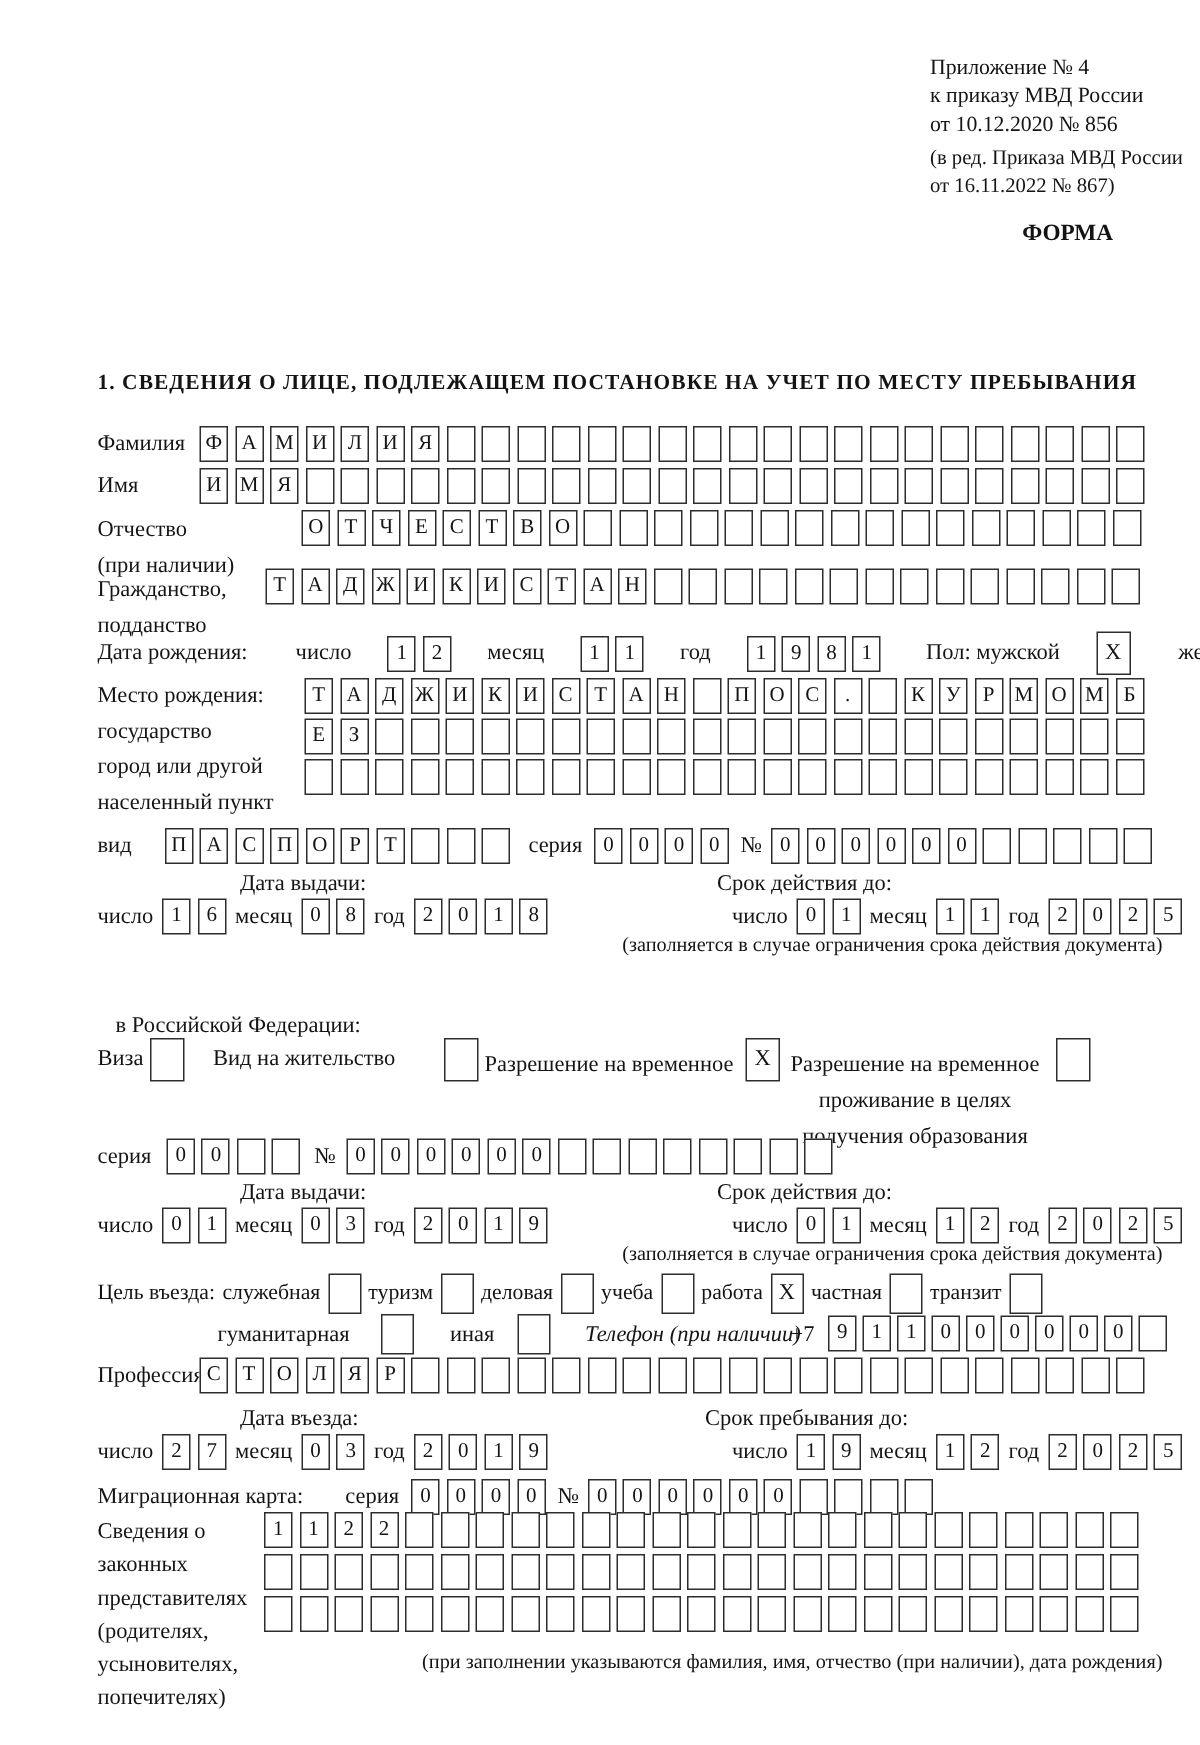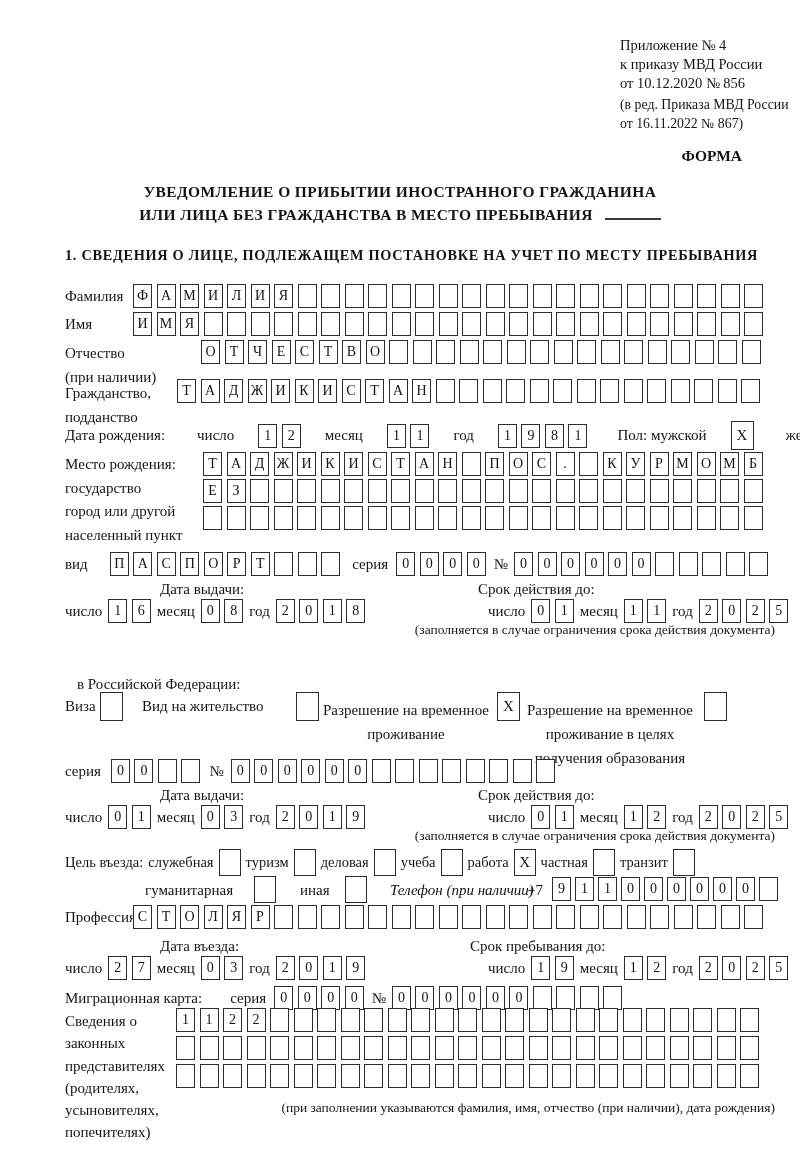--- a/index.html
+++ b/index.html
@@ -32,24 +32,20 @@
     <div>Приложение № 4</div>
     <div>к приказу МВД России</div>
     <div>от 10.12.2020 № 856</div>
   </div>
   <div class="abs" style="left:620px;top:96px;font-size:13.8px;line-height:18.5px;">
     <div>(в ред. Приказа МВД России</div>
     <div>от 16.11.2022 № 867)</div>
   </div>
   <div class="abs b right" style="left:592px;top:147px;width:150px;font-size:15.5px;">ФОРМА</div>
 
-  <div class="abs center b" style="left:45px;top:180px;width:710px;font-size:15.5px;line-height:23px;letter-spacing:0.4px;">
-    <div>УВЕДОМЛЕНИЕ О ПРИБЫТИИ ИНОСТРАННОГО ГРАЖДАНИНА</div>
-    <div><span>ИЛИ ЛИЦА БЕЗ ГРАЖДАНСТВА В МЕСТО ПРЕБЫВАНИЯ</span><span class="title-blank"></span></div>
-  </div>
 
   <div class="abs b" style="left:65px;top:247px;width:712px;font-size:14.3px;letter-spacing:0.7px;white-space:nowrap;">1. СВЕДЕНИЯ О ЛИЦЕ, ПОДЛЕЖАЩЕМ ПОСТАНОВКЕ НА УЧЕТ ПО МЕСТУ ПРЕБЫВАНИЯ</div>
 
   <div class="abs lbl" style="left:65px;top:288px;">Фамилия</div>
   <div class="abs cellrow" style="left:133px;top:284px;">
       <span class="cell">Ф</span>
       <span class="cell">А</span>
       <span class="cell">М</span>
       <span class="cell">И</span>
       <span class="cell">Л</span>
@@ -365,21 +361,20 @@
   <div class="abs lbl" style="left:65px;top:676px;margin-left:12px;">в Российской Федерации:</div>
 
   <div class="abs lbl" style="left:65px;top:698px;">Виза</div>
   <div class="abs cbox" style="left:100px;top:692px;"></div>
 
   <div class="abs lbl" style="left:142px;top:698px;">Вид на жительство</div>
   <div class="abs cbox" style="left:296px;top:692px;"></div>
 
   <div class="abs center lbl" style="left:322px;top:698px;width:168px;line-height:24px;white-space:normal;">
     <div>Разрешение на временное</div>
-    <div>проживание</div>
   </div>
   <div class="abs cbox" style="left:497px;top:692px;">X</div>
 
   <div class="abs center lbl" style="left:524px;top:698px;width:172px;line-height:24px;white-space:normal;">
     <div>Разрешение на временное</div>
     <div>проживание в целях</div>
     <div>получения образования</div>
   </div>
   <div class="abs cbox" style="left:704px;top:692px;"></div>
 

